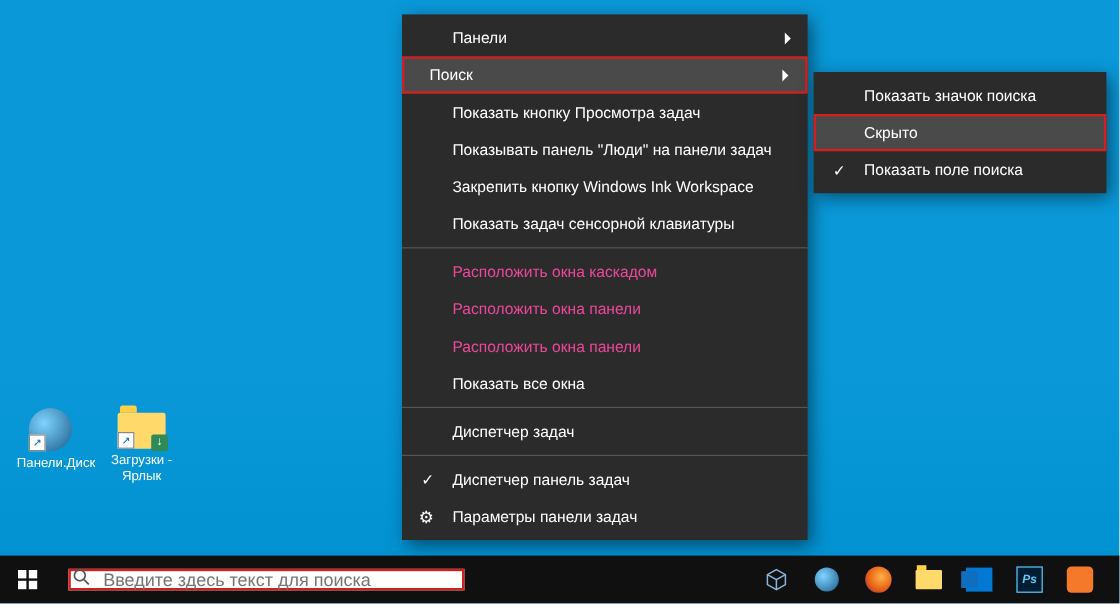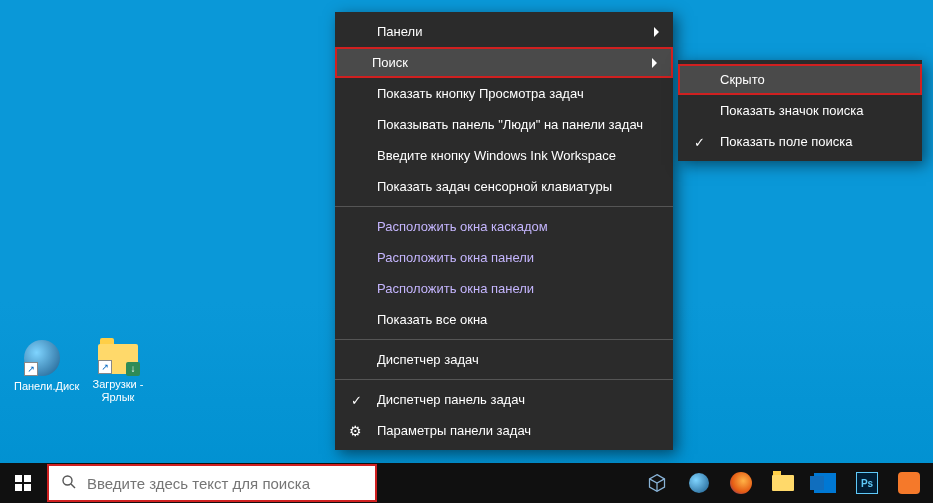--- a/index.html
+++ b/index.html
@@ -30,28 +30,28 @@
 
   
   .taskbar {
     position: absolute; left: 0; bottom: 0; width: 100%; height: 40px;
     background: #101010; display: flex; align-items: stretch;
   }
   .start-btn { width: 46px; display:flex; align-items:center; justify-content:center; color:#fff; }
   .winlogo { width:16px; height:16px; display:grid; grid-template-columns:1fr 1fr; grid-template-rows:1fr 1fr; gap:2px; }
   .winlogo span { background:#fff; }
   .search-box {
-    flex: 0 0 330px; background:#fff; display:flex; align-items:center; padding:0 12px;
-    border: 2px solid #d02020; margin: 1px;
+    flex: 0 0 330px; background:#fff; display:flex; align-items:center; padding:0 1px;
+    border: 2px solid #d02020; margin: 11px;
     position: relative;
   }
   .search-box .mag { color:#555; margin-right:10px; font-size:15px; }
   .search-box input { border:none; outline:none; font-size:15px; width:100%; color:#555; background:transparent; }
   .task-icons { margin-left:auto; display:flex; align-items:center; gap:2px; padding-right:4px; }
-  .task-icons .ti { width:40px; height:40px; display:flex; align-items:center; justify-content:center; color:#fff; font-size:16px; }
+  .task-icons .ti { width:40px; height:40px; display:flex; align-items:center; color:#fff; font-size:16px;font-style:italic; }
   .ti.vb svg { width:20px; height:20px; }
   .ti.yd { }
   .ti.yd .disk-sm { width:20px;height:20px;border-radius:50%;background:radial-gradient(circle at 35% 35%,#7fd4ff,#1a5a8a);}
   .ti.ff { }
   .ti.ff .ff-ic { width:22px;height:22px;border-radius:50%;background:radial-gradient(circle at 60% 40%,#ffb347,#e55b13 60%,#5a2a88);}
   .ti.ex { }
   .ti.ex .fold-sm { width:22px;height:16px;background:#ffd96a;border-radius:1px;position:relative;}
   .ti.ex .fold-sm::before{content:"";position:absolute;top:-4px;left:1px;width:8px;height:4px;background:#ffcf47;}
   .ti.ol .ol-ic { width:22px;height:20px;background:#0078d4;position:relative;}
   .ti.ol .ol-ic::after{content:"";position:absolute;left:-4px;top:3px;width:14px;height:14px;background:#106ebe;}
@@ -64,29 +64,29 @@
     background:#2b2b2b; color:#fff; font-size:13px;
     box-shadow: 4px 4px 14px rgba(0,0,0,0.5);
     padding: 4px 0;
   }
   .ctx-item { padding: 8px 18px 8px 42px; position:relative; display:flex; align-items:center; }
   .ctx-item.has-sub::after {
     content:""; position:absolute; right:14px; top:50%; transform:translateY(-50%);
     border-left:5px solid #fff; border-top:5px solid transparent; border-bottom:5px solid transparent;
   }
   .ctx-item.hover { background:#4a4a4a; }
-  .ctx-item.disabled { color:#c4b5fd; }
+  .ctx-item.disabled { color:#ec4899; }
   .ctx-sep { height:1px; background:#555; margin:4px 0; }
   .ctx-check::before {
     content:"✓"; position:absolute; left:16px; top:50%; transform:translateY(-50%); font-size:13px;
   }
   .ctx-gear::before {
     content:"⚙"; position:absolute; left:14px; top:50%; transform:translateY(-50%); font-size:14px;
   }
-  .ctx-item.highlight-red { border:2px solid #d02020; padding:6px 16px 6px 35px; }
+  .ctx-item.highlight-red { border:2px solid #d02020; padding:6px 16px 6px 21px; }
 
   
   .sub-menu {
     position:absolute; left:678px; top:60px; width:244px;
     background:#2b2b2b; color:#fff; font-size:13px;
     box-shadow: 4px 4px 14px rgba(0,0,0,0.5);
     padding: 4px 0;
   }
   .sub-item { padding:8px 18px 8px 42px; position:relative; }
   .sub-item.hover { background:#4a4a4a; }
@@ -122,21 +122,21 @@
     <div class="ctx-item has-sub hover highlight-red">
         <span>Поиск</span>
       </div>
     <div class="ctx-item">
         <span>Показать кнопку Просмотра задач</span>
       </div>
     <div class="ctx-item">
         <span>Показывать панель "Люди" на панели задач</span>
       </div>
     <div class="ctx-item">
-        <span>Введите кнопку Windows Ink Workspace</span>
+        <span>Закрепить кнопку Windows Ink Workspace</span>
       </div>
     <div class="ctx-item">
         <span>Показать задач сенсорной клавиатуры</span>
       </div>
     <div class="ctx-sep"></div>
     <div class="ctx-item disabled">
         <span>Расположить окна каскадом</span>
       </div>
     <div class="ctx-item disabled">
         <span>Расположить окна панели</span>
@@ -154,22 +154,22 @@
     <div class="ctx-sep"></div>
     <div class="ctx-item ctx-check">
         <span>Диспетчер панель задач</span>
       </div>
     <div class="ctx-item ctx-gear">
         <span>Параметры панели задач</span>
       </div>
   </div>
 
   <div class="sub-menu">
+    <div class="sub-item"><span>Показать значок поиска</span></div>
     <div class="sub-item hover highlight-red"><span>Скрыто</span></div>
-    <div class="sub-item"><span>Показать значок поиска</span></div>
     <div class="sub-item sub-check"><span>Показать поле поиска</span></div>
   </div>
 
   <div class="taskbar">
     <div class="start-btn">
       <div class="winlogo">
           <span></span>
           <span></span>
           <span></span>
           <span></span>

